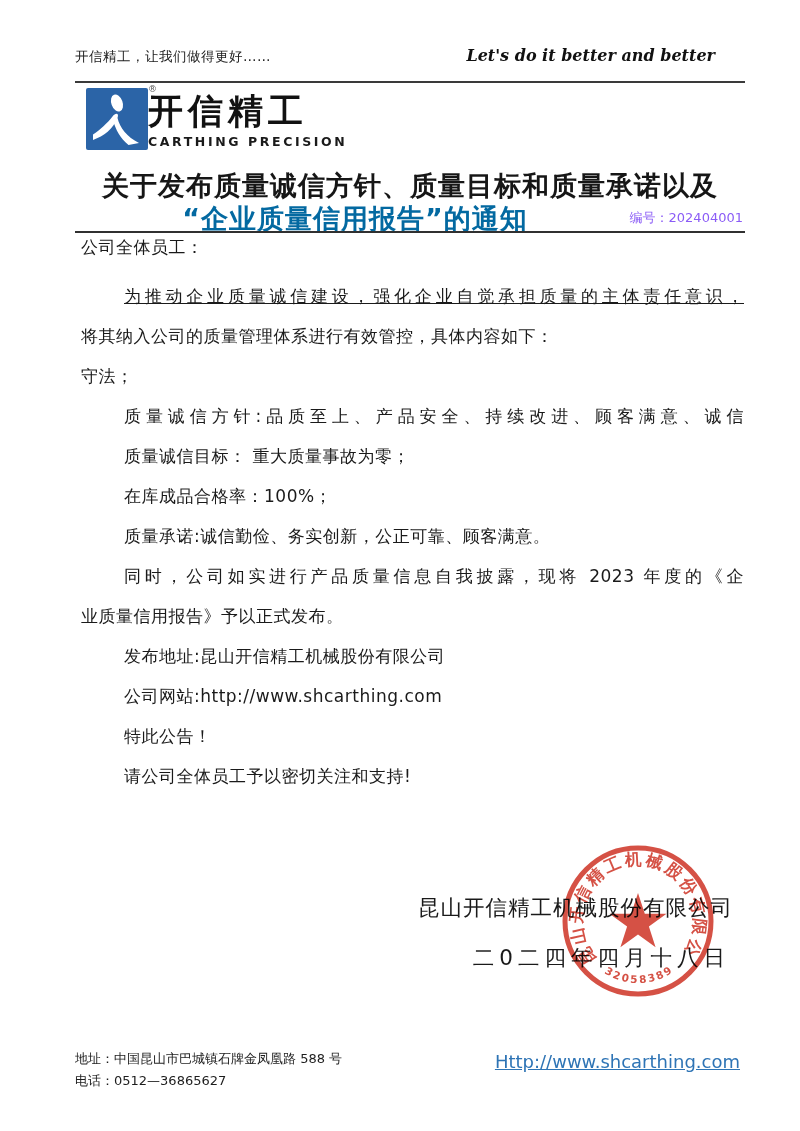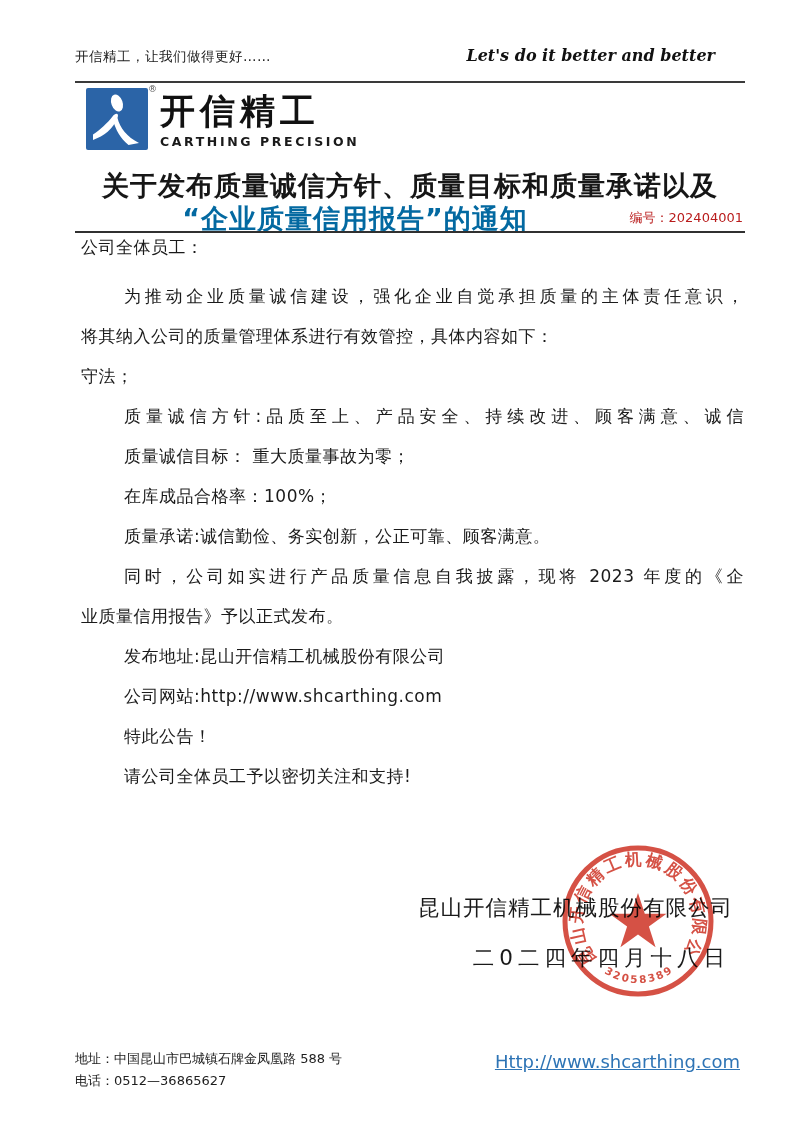--- a/index.html
+++ b/index.html
@@ -19,37 +19,37 @@
   .tagline-en {
     font-family:"DejaVu Serif","Liberation Serif",serif;
     font-style:italic; font-weight:700; font-size:16px; color:#111;
   }
   .rule { position:absolute; left:75px; width:670px; height:2px; background:#3a3a3a; }
   .rule-top { top:81px; }
   .rule-title { top:231px; height:2px; background:#303030; }
   .logo-block { position:absolute; top:88px; left:86px; display:flex; }
   .logo-mark { position:relative; width:62px; height:62px; }
   .logo-reg { position:absolute; top:-4px; right:-9px; font-size:9px; color:#555; }
-  .logo-text { margin-left:12px; padding-top:4px; }
+  .logo-text { padding-top:4px; }
   .logo-cn { font-size:35px; font-weight:700; color:#111; letter-spacing:5px; line-height:1.1; }
   .logo-en { font-size:12.5px; font-weight:700; color:#1a1a1a; letter-spacing:2.6px; margin-top:3px; }
   
   .title-line1 {
     position:absolute; top:168px; left:75px; width:670px; text-align:center;
     font-size:27px; font-weight:700; letter-spacing:1px; color:#161616;
   }
   .title-line2 {
     position:absolute; top:201px; left:75px; width:560px; text-align:center;
     font-size:27px; font-weight:700; letter-spacing:1px; color:#0369a1;
   }
-  .doc-number { position:absolute; top:209px; right:57px; font-size:13px; color:#b91c1c; }
+  .doc-number { position:absolute; top:209px; right:57px; font-size:13px; color:#8b5cf6; }
   
   .body-text { position:absolute; top:227px; left:81px; width:663px; font-size:17px; line-height:40px; color:#1a1a1a; }
   .bline { height:40px; white-space:nowrap; letter-spacing:0.5px; }
-  .bline.gap { margin-top:9px; }
+  .bline.gap { margin-top:9px;text-decoration:underline; }
   .bline.ind { padding-left:43px; }
   .bline.fill { white-space:normal; text-align:justify; text-align-last:justify; }
   
   .sig-company { position:absolute; top:893px; right:67px; font-size:21.5px; letter-spacing:1px; color:#1a1a1a; }
   .sig-date { position:absolute; top:943px; right:70px; font-size:21.5px; letter-spacing:5px; color:#1a1a1a; }
   
   .stamp { position:absolute; top:843px; left:560px; width:156px; height:156px;
            mix-blend-mode:multiply; opacity:0.88; }
   
   .footer-left { position:absolute; left:75px; top:1048px; font-size:13px; line-height:22px; color:#1d1d1d; }

